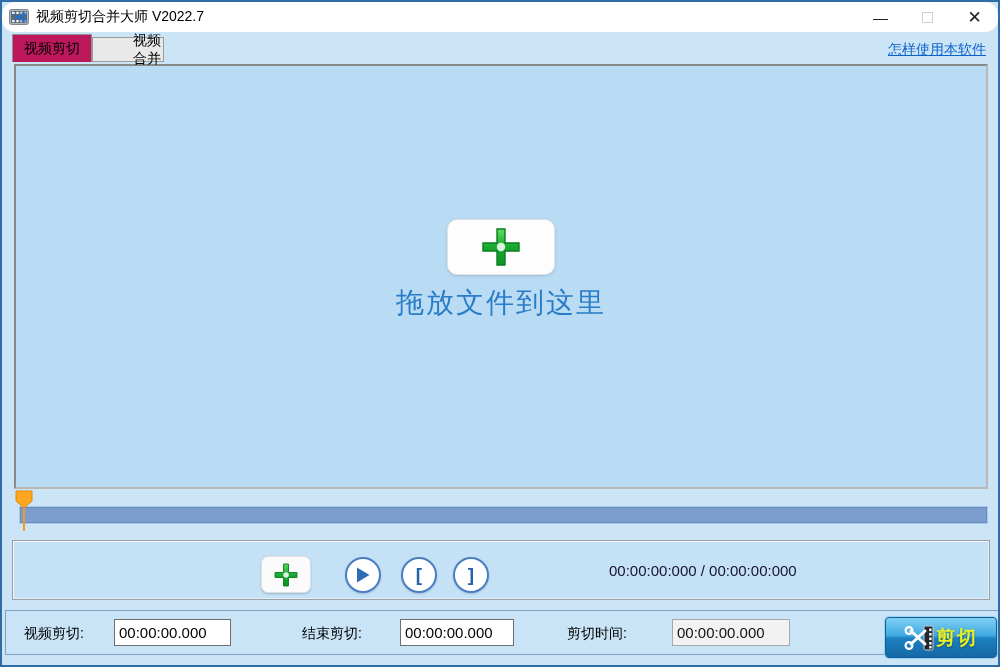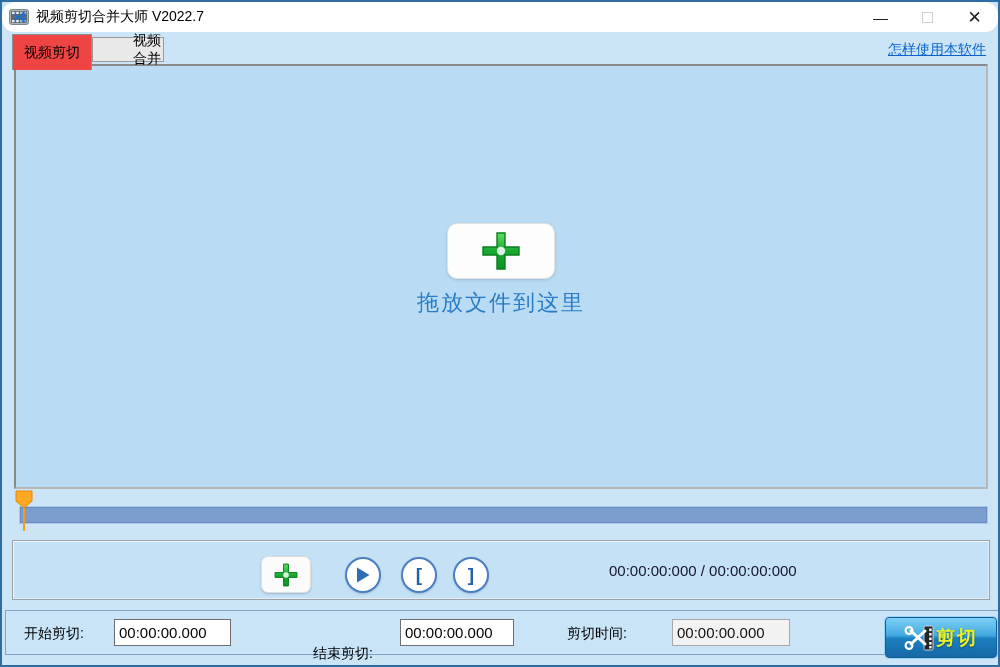--- a/index.html
+++ b/index.html
@@ -23,22 +23,22 @@
   }
   .win-btn .max-square { width:11px; height:11px; border:1px solid #cfcfcf; background:#fff; }
   .win-btn.close { font-size:17px; }
   
   .tabrow { position:absolute; left:0; top:30px; right:0; height:30px; }
   .tab {
     position:absolute; display:flex; align-items:center; justify-content:center;
     font-size:14px; color:#000;
   }
   .tab.active {
-    left:10px; top:2px; width:80px; height:36px;
-    background:#ef4444; border:1px solid #8f8f8f; border-bottom:none; z-index:2;
+    left:10px; top:2px; width:80px; height:28px;
+    background:#be185d; border:1px solid #8f8f8f; border-bottom:none; z-index:2;
   }
   .tab.inactive {
     left:90px; top:5px; width:72px; height:25px;
     background:#e9e9e9; border:1px solid #9a9a9a; z-index:1;padding-left:40px;
   }
   .help-link {
     position:absolute; right:12px; top:9px; font-size:14px;
     color:#0b62cc; text-decoration:underline; cursor:pointer;
   }
   
@@ -47,21 +47,21 @@
     background:#b9dcf4;
     border:2px solid; border-color:#898989 #b8b8b8 #b8b8b8 #898989;
     display:flex; flex-direction:column; align-items:center; justify-content:center;
   }
   .dropzone-inner { display:flex; flex-direction:column; align-items:center; margin-top:-12px; }
   .add-big {
     width:108px; height:56px; background:#fdfdfd; border:1px solid #e2e2e2;
     border-radius:10px; box-shadow:0 1px 3px rgba(60,90,120,.25);
     display:flex; align-items:center; justify-content:center; cursor:pointer;
   }
-  .drop-hint { margin-top:9px; font-size:22px; color:#2a7cc7; letter-spacing:2px; }
+  .drop-hint { margin-top:9px; font-size:28px; color:#2a7cc7; letter-spacing:2px; }
   
   .timeline-track {
     position:absolute; left:18px; top:505px; width:967px; height:16px;
     background:#7c9ecf; border:1px solid #6a8cc2; box-shadow:0 0 0 1px #abc9e9;
   }
   .timeline-marker { position:absolute; left:12px; top:488px; width:20px; height:42px; z-index:3; cursor:pointer; }
   
   .controls-panel {
     position:absolute; left:10px; top:538px; width:978px; height:60px;
     background:#c5e1f6; border:1px solid #9aa0a6;
@@ -87,21 +87,21 @@
     position:absolute; left:596px; top:0; height:100%;
     display:flex; align-items:center; font-size:15px; color:#14142c;
   }
   
   .bottombar {
     position:absolute; left:3px; top:608px; width:994px; height:45px;
     background:#c9e4f7; border:1px solid #7fa3c6;
   }
   .bb-label { position:absolute; top:14px; font-size:14px; color:#000; }
   .lbl-start { left:18px; }
-  .lbl-end   { left:307px;margin-top:20px; }
+  .lbl-end   { left:296px; }
   .lbl-dur   { left:561px; }
   .bb-input {
     position:absolute; top:8px; height:27px; font-size:15px; color:#000;
     font-family:"Liberation Sans","DejaVu Sans",sans-serif;
     border:1px solid #6e6e6e; background:#fff; padding-left:4px;
   }
   .inp-start { left:108px; width:117px; }
   .inp-end   { left:394px; width:114px; }
   .inp-dur   { left:666px; width:118px; background:#f2f2f2; border:1px solid #a8a8a8; color:#111; }
   .cut-btn {
@@ -196,21 +196,21 @@
     <div class="circle-btn bracket-l">
       <span class="bracket-glyph">[</span>
     </div>
     <div class="circle-btn bracket-r">
       <span class="bracket-glyph">]</span>
     </div>
     <div class="time-display">00:00:00:000 / 00:00:00:000</div>
   </div>
 
   <div class="bottombar">
-    <span class="bb-label lbl-start">开始剪切:</span>
+    <span class="bb-label lbl-start">视频剪切:</span>
     <input class="bb-input inp-start" value="00:00:00.000" style="">
     <span class="bb-label lbl-end">结束剪切:</span>
     <input class="bb-input inp-end" value="00:00:00.000" style="">
     <span class="bb-label lbl-dur">剪切时间:</span>
     <input class="bb-input inp-dur" readonly="" value="00:00:00.000" style="">
     <div class="cut-btn">
       <svg width="32" height="28" viewBox="0 0 32 28">
         <rect x="20" y="2" width="9" height="24" rx="1.5" fill="#23272b" stroke="#c9d4da" stroke-width="1"></rect>
         <rect x="25.2" y="4.5" width="2.4" height="2.6" fill="#fff"></rect>
           <rect x="25.2" y="9" width="2.4" height="2.6" fill="#fff"></rect>

